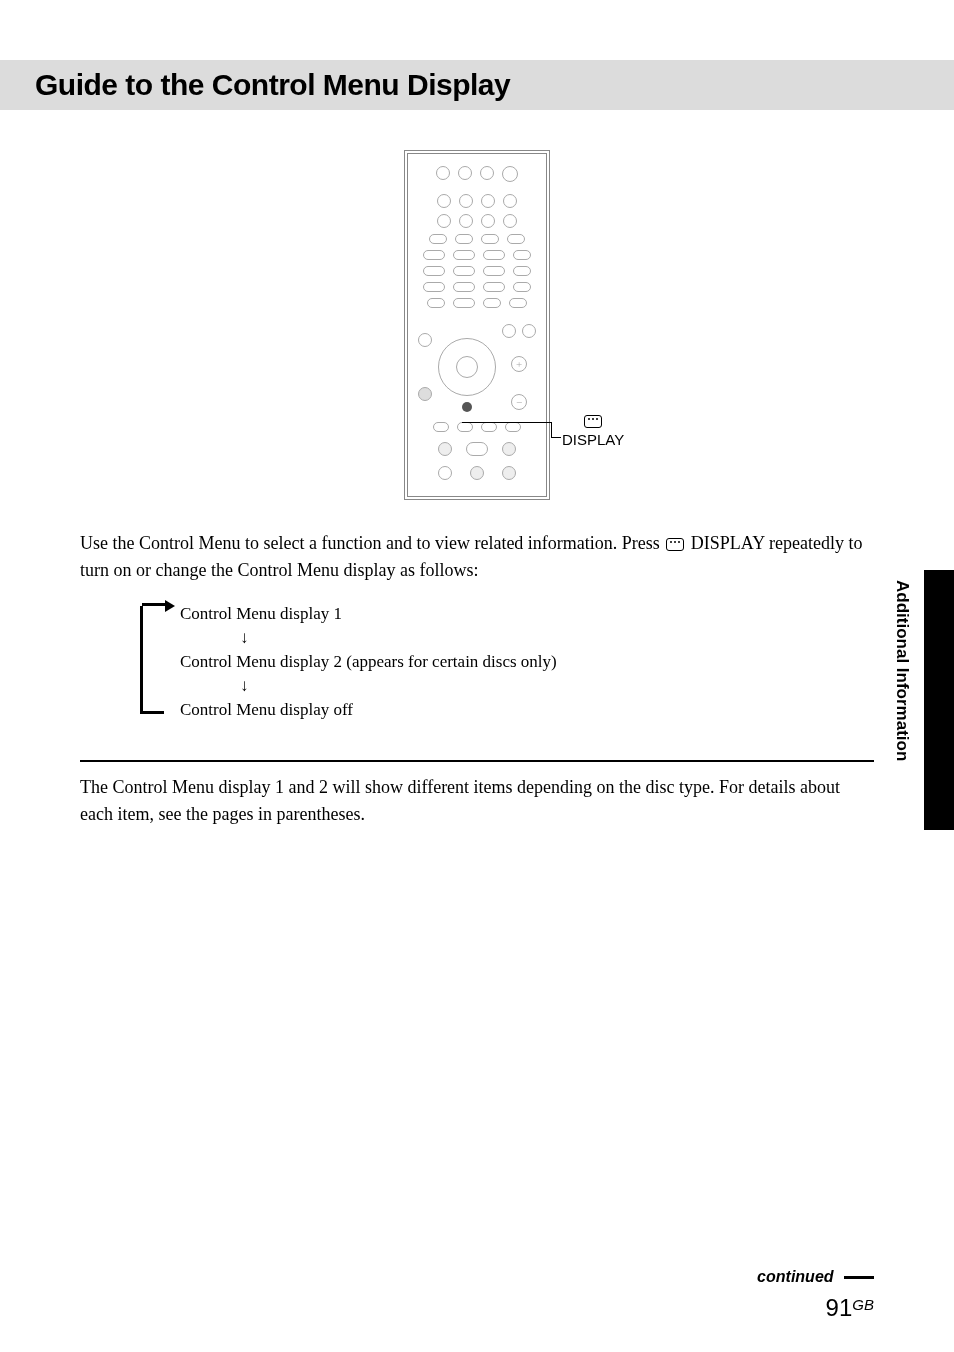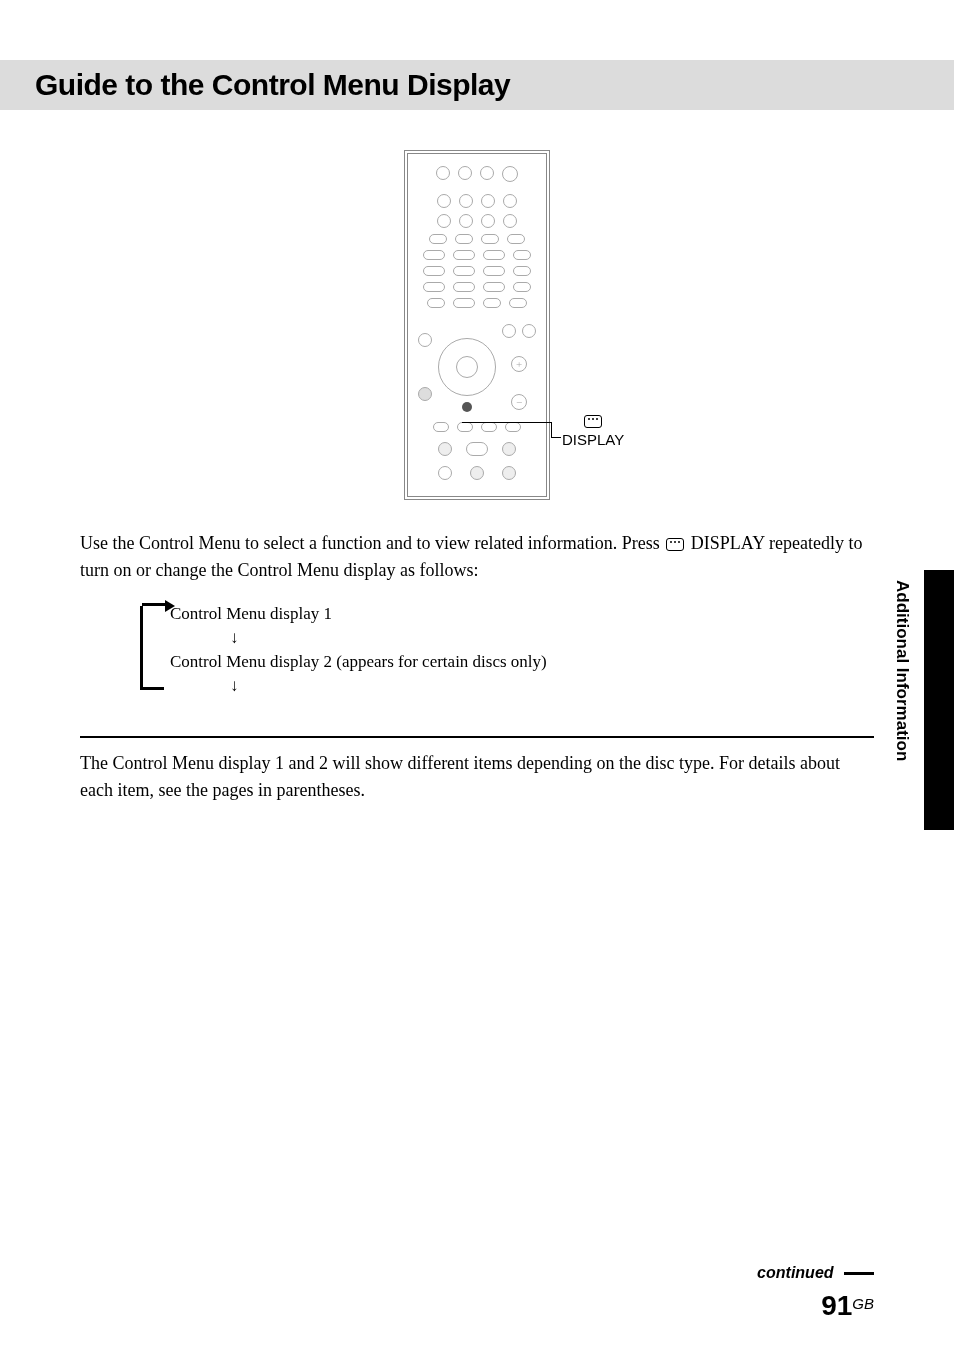--- a/index.html
+++ b/index.html
@@ -158,21 +158,21 @@
       position: absolute;
       top: 2px; left: 3px;
       width: 2px; height: 2px;
       background: #000; border-radius: 50%;
       box-shadow: 4px 0 0 #000, 8px 0 0 #000;
     }
     .sequence {
       margin-left: 60px;
       margin-bottom: 40px;
       position: relative;
-      padding-left: 30px;
+      padding-left: 40px;
     }
     .sequence-bracket {
       position: absolute;
       left: 0;
       top: 2px;
       bottom: 6px;
       width: 24px;
       border-left: 3px solid #000;
       border-bottom: 3px solid #000;
     }
@@ -252,22 +252,22 @@
       height: 3px;
       background: #000;
       vertical-align: middle;
       margin-left: 6px;
     }
     .page-number {
       text-align: right;
       font-family: Arial, sans-serif;
     }
     .page-number .num {
-      font-weight: 700;
-      font-size: 28px;
+      font-weight: 400;
+      font-size: 24px;
     }
     .page-number .gb {
       font-style: italic;
       font-size: 15px;
       vertical-align: super;
     }
   </style>
 </head>
 <body>
 
@@ -389,20 +389,21 @@
 
   <div class="sequence">
     <div class="sequence-bracket">
       <div class="sequence-arrowtop"></div>
       <div class="sequence-arrowhead"></div>
     </div>
     <div class="seq-item">Control Menu display 1</div>
     <div class="seq-arrow">↓</div>
     <div class="seq-item">Control Menu display 2 (appears for certain discs only)</div>
     <div class="seq-arrow">↓</div>
+    <div class="seq-item">Control Menu display off</div>
   </div>
 
   <div class="section-rule"></div>
 
   <p class="body-text">The Control Menu display 1 and 2 will show different items depending on the disc type. For details about each item, see the pages in parentheses.</p>
 
 </div>
 
 <div class="side-tab"></div>
 <div class="side-label">Additional Information</div>

